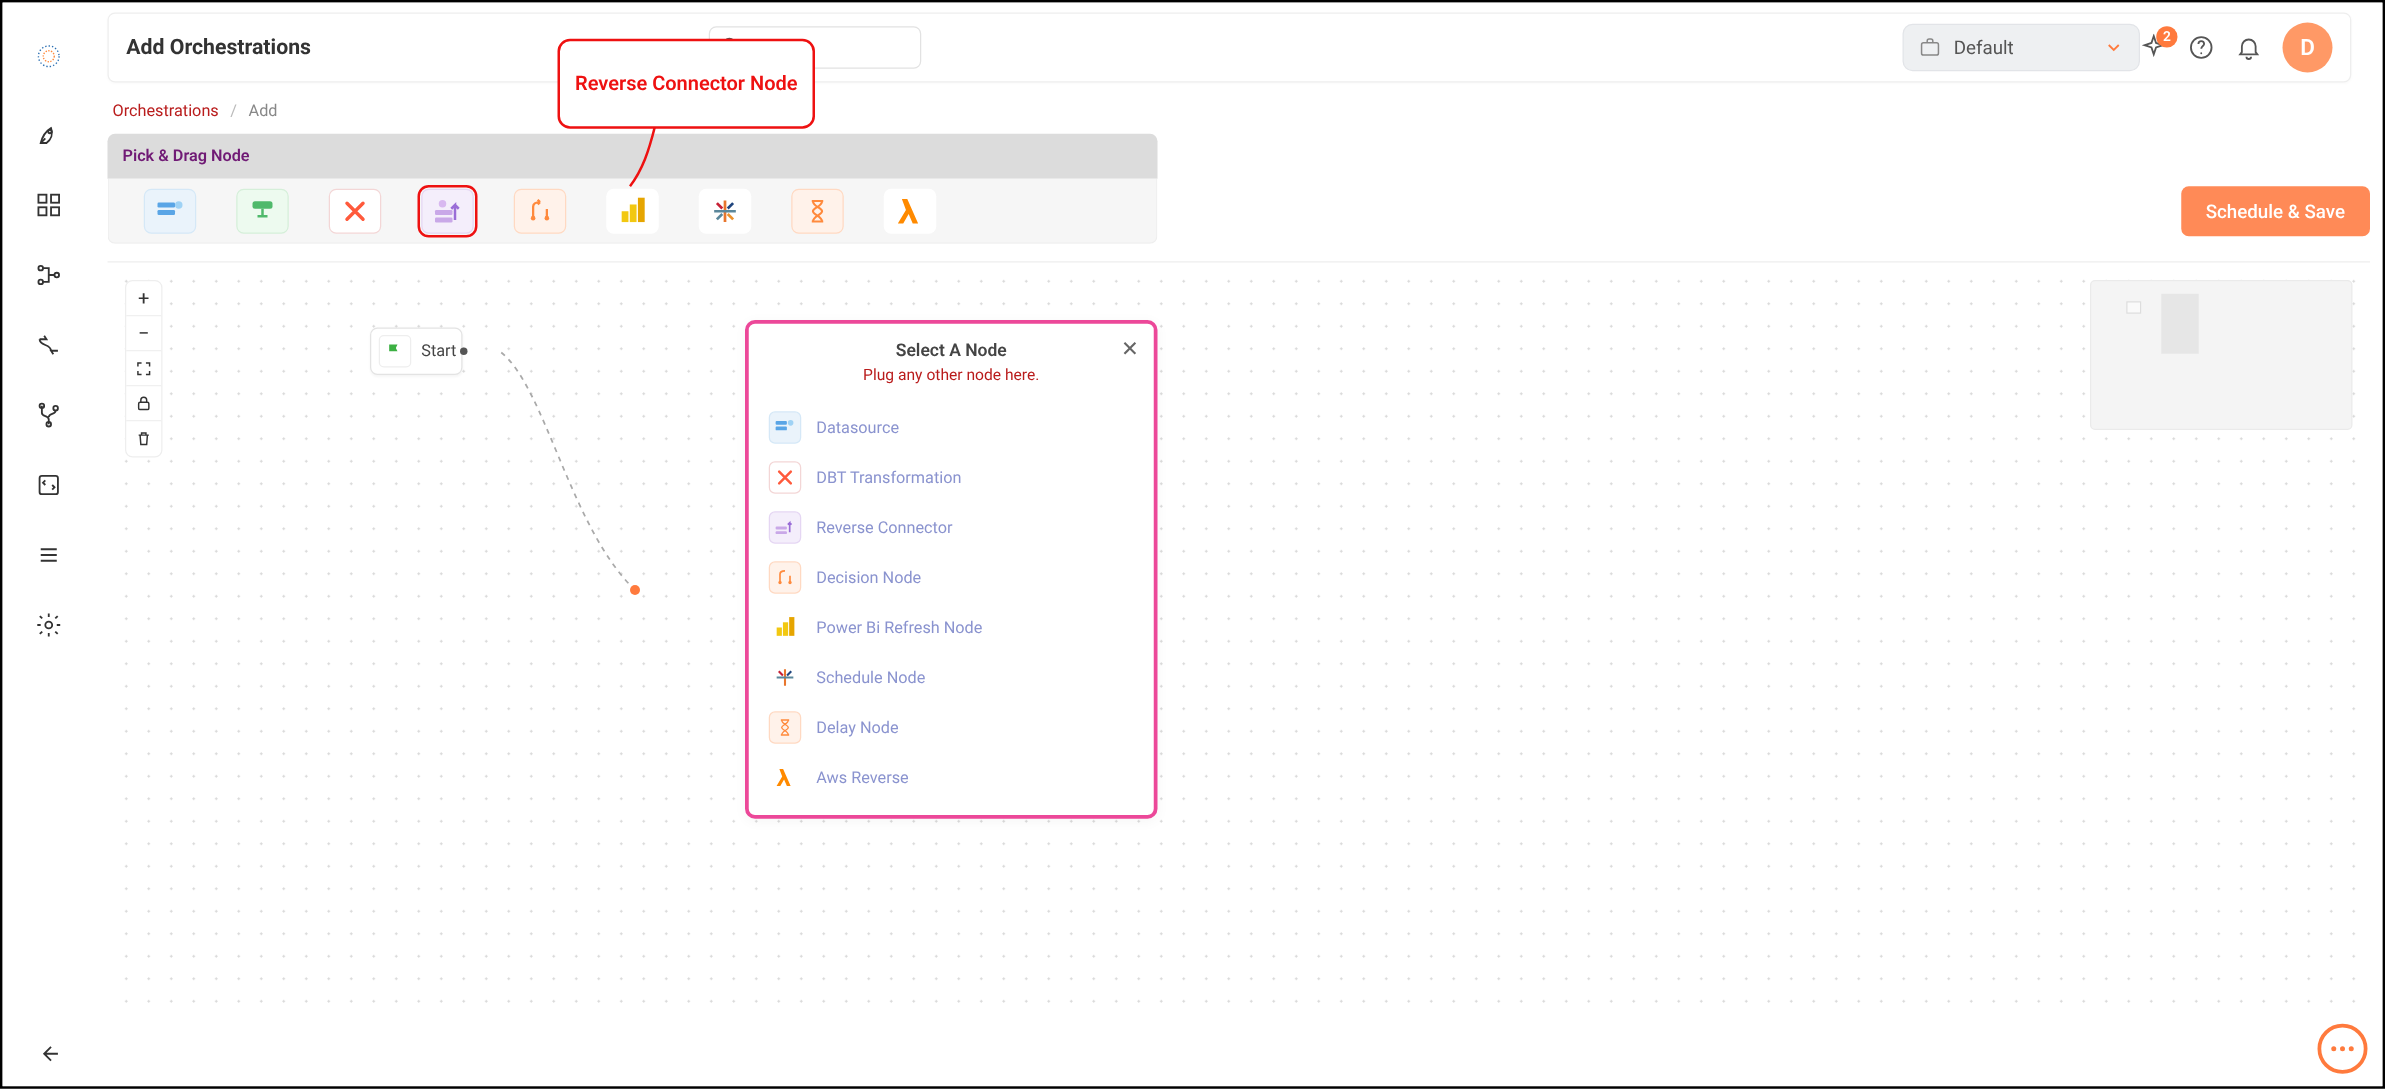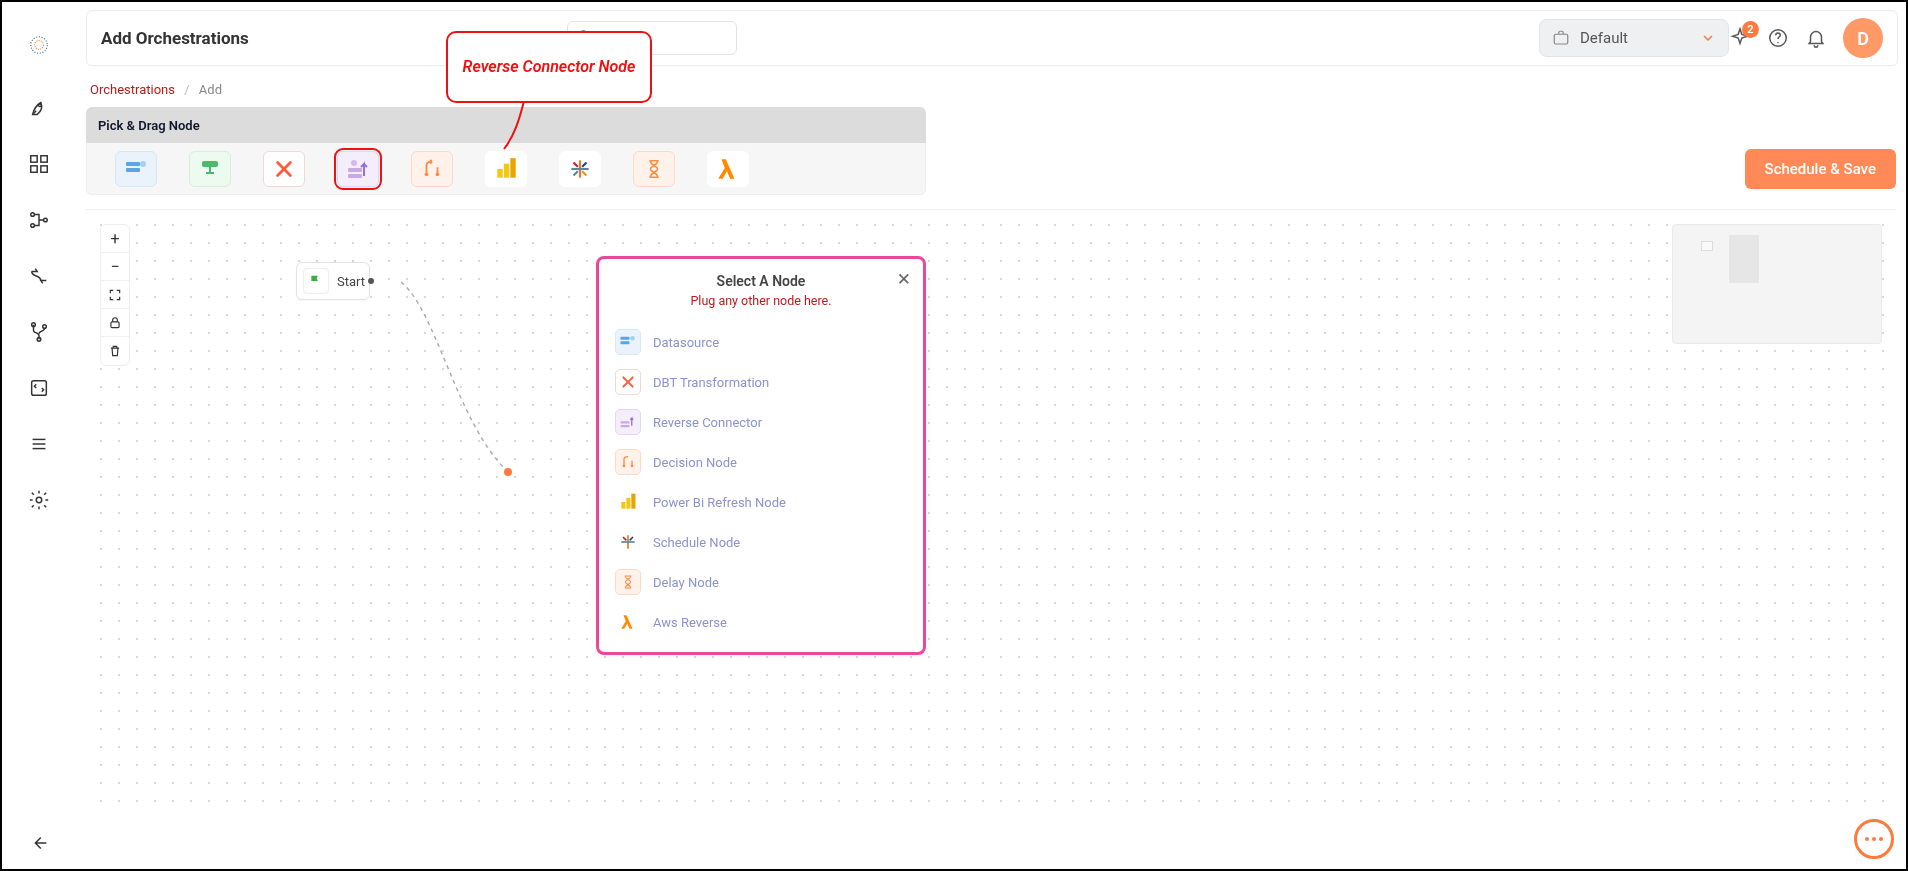--- a/index.html
+++ b/index.html
@@ -5,21 +5,21 @@
   * { box-sizing: border-box; margin: 0; padding: 0; font-family: -apple-system, BlinkMacSystemFont, "Segoe UI", Roboto, sans-serif; }
   body { width:1908px; height:871px; background:#fff; overflow:hidden; border:2px solid #000; }
   .app { display:flex; height:100%; }
   .left-rail { width:74px; background:#fff; display:flex; flex-direction:column; align-items:center; padding-top:24px; gap:32px; border-right:1px solid transparent; }
   .left-rail .rail-icon { width:24px; height:24px; display:flex; align-items:center; justify-content:center; color:#333; cursor:pointer; }
   .left-rail .rail-icon svg { width:22px; height:22px; stroke:#333; fill:none; stroke-width:1.6; }
   .left-rail .logo { width:38px; height:38px; }
   .left-rail .spacer { flex:1; }
   .left-rail .collapse { margin-bottom:14px; }
   .main { flex:1; display:flex; flex-direction:column; background:#fff; }
-  .topbar-wrap { padding:8px 8px 0 10px; }
+  .topbar-wrap { padding:8px 25px 0 10px; }
   .topbar { height:56px; background:#fff; border:1px solid #eee; border-radius:6px; display:flex; align-items:center; padding:0 14px; gap:18px; box-shadow:0 1px 2px rgba(0,0,0,0.02); }
   .page-title { font-size:17px; font-weight:700; color:#333; }
   .search { position:relative; width:170px; margin-left:300px; }
   .search input { width:100%; height:34px; border:1px solid #e2e2e2; border-radius:6px; padding:0 10px 0 34px; font-size:13px; color:#555; outline:none; }
   .search .sicon { position:absolute; left:9px; top:7px; width:18px; height:18px; }
   .workspace-select { display:flex; align-items:center; gap:10px; height:38px; background:#eef0f2; border:1px solid #e2e4e8; border-radius:8px; padding:0 12px; min-width:190px; cursor:pointer; }
   .workspace-select .ws-icon { width:18px; height:18px; }
   .workspace-select .ws-label { font-size:15px; color:#555; }
   .workspace-select .ws-caret { margin-left:auto; }
   .top-icons { display:flex; align-items:center; gap:16px; }
@@ -27,21 +27,21 @@
   .top-icons .ticon svg { width:22px; height:22px; stroke:#555; fill:none; stroke-width:1.6; }
   .sparkle svg { fill:#2b3a8f; stroke:none; }
   .badge { position:absolute; top:-6px; right:-8px; background:#ff7a3d; color:#fff; font-size:11px; border-radius:50%; width:17px; height:17px; display:flex; align-items:center; justify-content:center; font-weight:600; }
   .avatar { width:40px; height:40px; border-radius:50%; background:#ff9966; color:#fff; display:flex; align-items:center; justify-content:center; font-weight:600; font-size:18px; cursor:pointer; }
 
   .content { flex:1; padding:10px; position:relative; }
   .breadcrumb { font-size:13px; color:#888; padding:6px 0 10px 4px; }
   .breadcrumb a { color:#b91c1c; text-decoration:none; }
   .breadcrumb .sep { margin:0 6px; color:#bbb; }
 
-  .node-bar { height:36px; background:#dcdcdc; border-radius:6px 6px 0 0; display:flex; align-items:center; padding:0 12px; font-size:13px; font-weight:600; color:#0f172a; width:840px; }
+  .node-bar { height:36px; background:#dcdcdc; border-radius:6px 6px 0 0; display:flex; align-items:center; padding:0 12px; font-size:13px; font-weight:600; color:#701a75; width:840px; }
   .node-strip { height:52px; width:840px; background:#f6f6f6; border:1px solid #eee; border-top:none; border-radius:0 0 6px 6px; display:flex; align-items:center; gap:32px; padding:0 28px; }
   .node-tile { width:42px; height:36px; border-radius:6px; display:flex; align-items:center; justify-content:center; cursor:grab; background:#fff; border:1px solid #eee; }
   .node-tile.selected { outline:2px solid #e11; outline-offset:1px; }
   .schedule-btn { margin-left:auto; height:40px; padding:0 20px; background:#ff8a57; color:#fff; border:none; border-radius:6px; font-size:15px; font-weight:500; cursor:pointer; }
   .action-row { display:flex; align-items:center; margin-top:0; }
 
   .canvas-wrap { position:relative; margin-top:14px; height:600px; border-top:1px solid #eee; background:#fff; }
   .dots-bg { position:absolute; inset:0; background-image:radial-gradient(circle,#d8d8d8 1px,transparent 1px); background-size:18px 18px; background-position:6px 6px; }
   .canvas-tools { position:absolute; top:14px; left:14px; width:30px; background:#fff; border:1px solid #eee; border-radius:6px; display:flex; flex-direction:column; }
   .canvas-tools div { height:28px; display:flex; align-items:center; justify-content:center; font-size:16px; color:#333; cursor:pointer; border-bottom:1px solid #f0f0f0; }
@@ -62,21 +62,21 @@
   .picker-head .close { position:absolute; top:10px; right:12px; cursor:pointer; color:#666; font-size:17px; }
   .picker-body { padding:4px 8px 10px; }
   .picker-item { display:flex; align-items:center; gap:12px; padding:7px 8px; border-radius:6px; cursor:pointer; }
   .picker-item .pi-icon { width:26px; height:26px; border-radius:5px; display:flex; align-items:center; justify-content:center; font-size:14px; }
   .picker-item .pi-label { font-size:13px; color:#8a93cf; }
 
   .minimap { position:absolute; top:14px; right:14px; width:210px; height:120px; background:#f4f4f4; border:1px solid #eaeaea; border-radius:4px; }
   .minimap .mm1 { position:absolute; top:16px; left:28px; width:12px; height:10px; background:#fafafa; border:1px solid #ddd; }
   .minimap .mm2 { position:absolute; top:10px; left:56px; width:30px; height:48px; background:#e6e6e6; }
 
-  .callout { position:absolute; top:-76px; left:360px; width:206px; height:72px; border:2px solid #e11; border-radius:10px; background:#fff; display:flex; align-items:center; justify-content:center; text-align:center; color:#e11; font-size:16px; font-weight:600; line-height:1.25; z-index:30;font-style:italic; }
+  .callout { position:absolute; top:-76px; left:360px; width:206px; height:72px; border:2px solid #e11; border-radius:10px; background:#fff; display:flex; align-items:center; justify-content:center; text-align:center; color:#e11; font-size:16px; font-weight:600; line-height:1.25; z-index:30; }
   .callout-tail { position:absolute; top:-6px; left:408px; z-index:29; }
 
   .chat-bubble { position:absolute; bottom:12px; right:14px; width:40px; height:40px; border-radius:50%; border:3px solid #ff7a3d; display:flex; align-items:center; justify-content:center; cursor:pointer; background:#fff; }
   .chat-bubble .dots { display:flex; gap:3px; }
   .chat-bubble .dots span { width:4px; height:4px; border-radius:50%; background:#ff7a3d; }
 
   
   .ic-blue { background:#eaf3fb; border:1px solid #d5e8f7; }
   .ic-green { background:#edfaef; border:1px solid #d5efd9; }
   .ic-red { background:#fff; border:1px solid #f3d6d6; color:#e44; }

